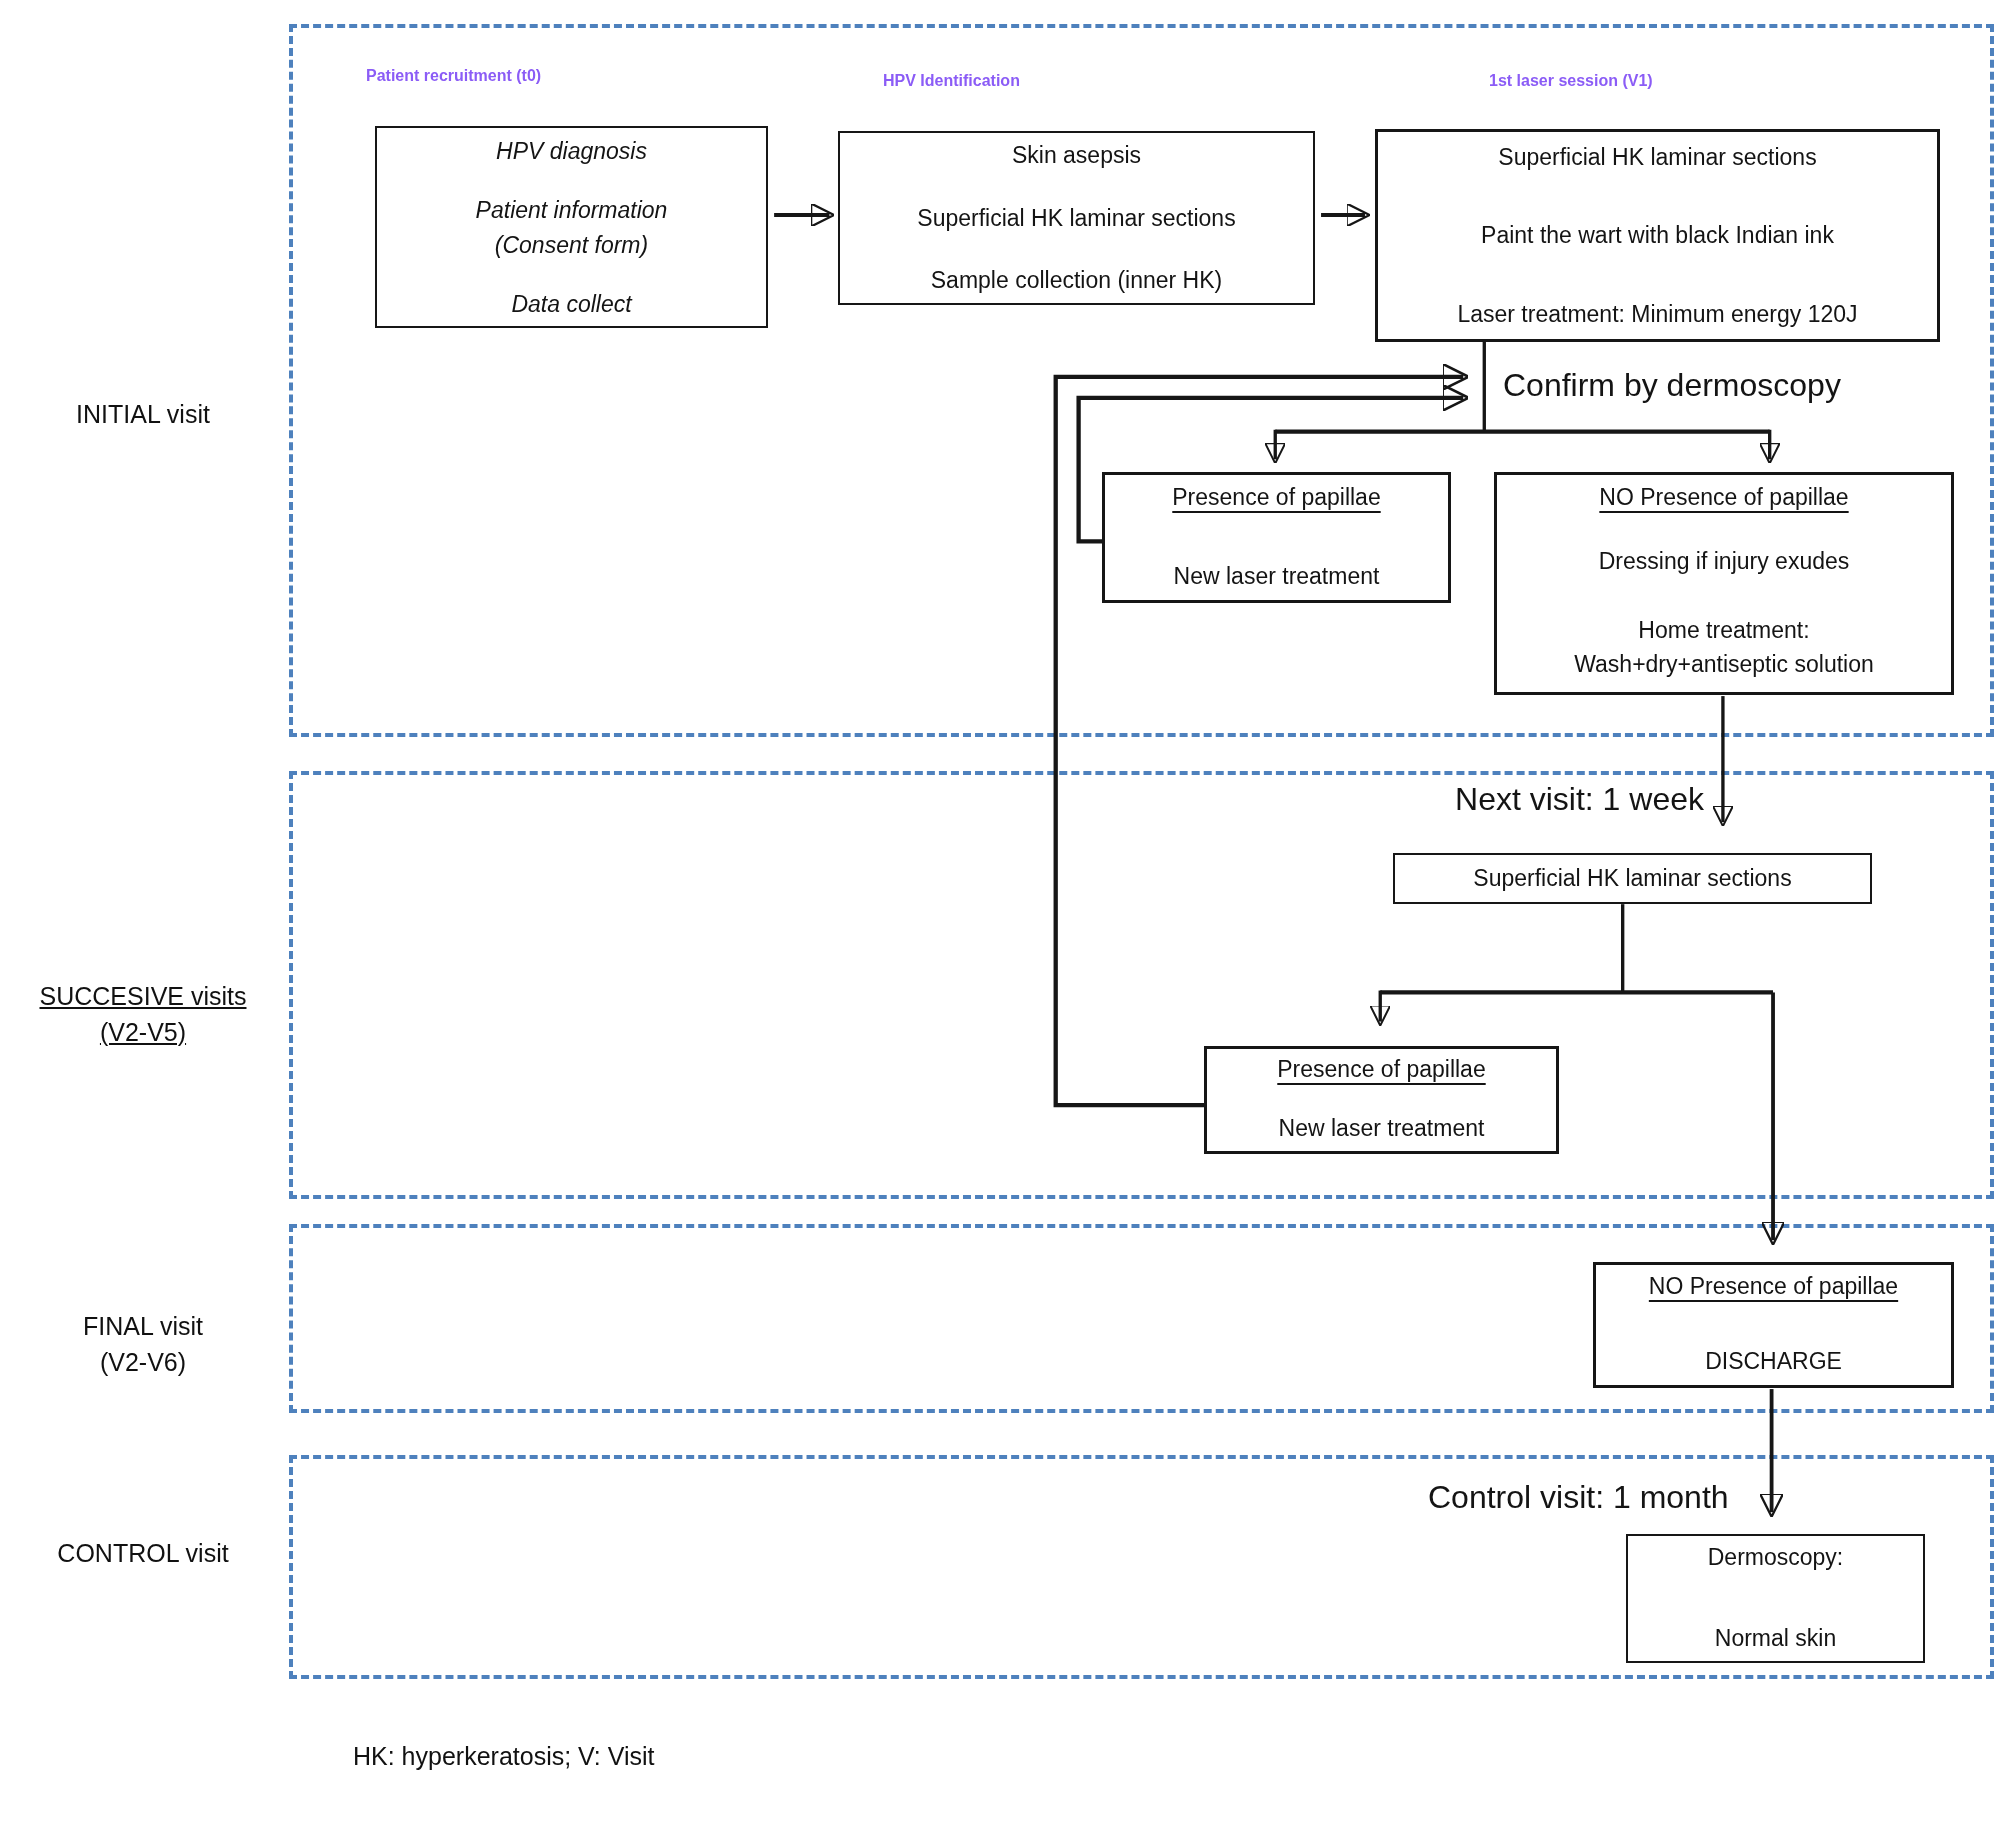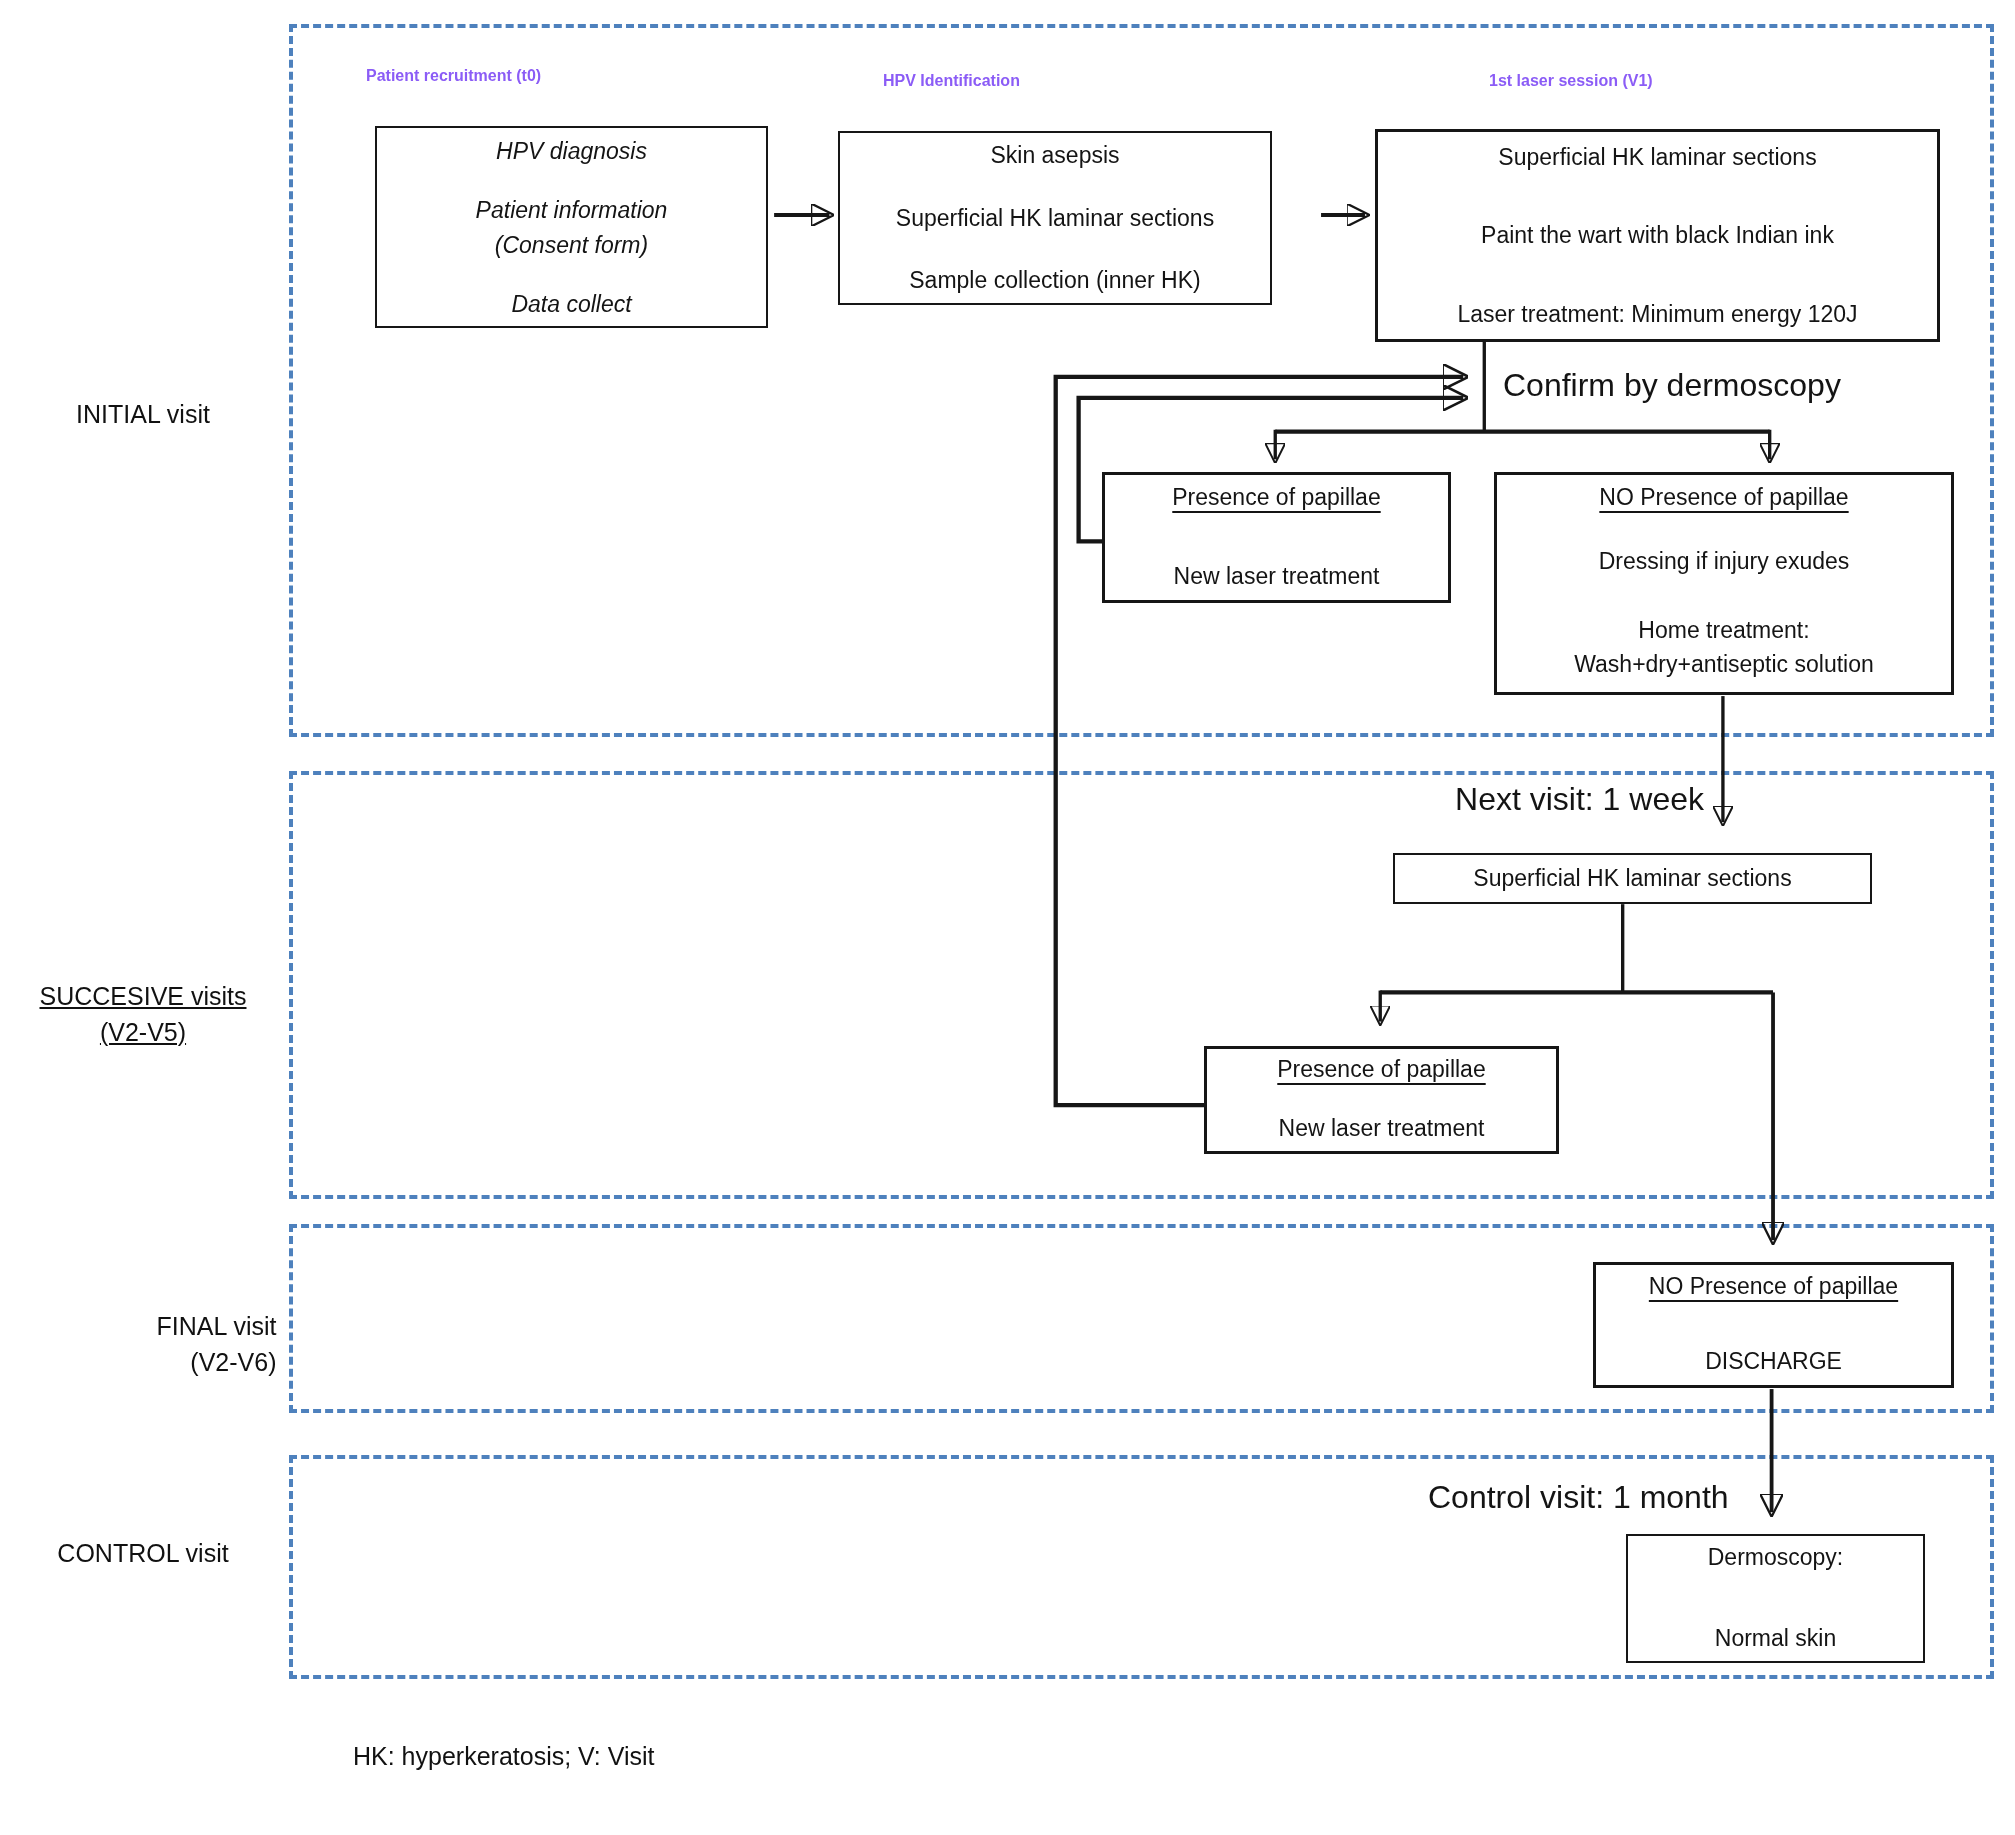--- a/index.html
+++ b/index.html
@@ -12,39 +12,39 @@
   #sec-initial   { top: 24px;   height: 713px; }
   #sec-succesive { top: 771px; height: 428px; }
   #sec-final     { top: 1224px; height: 189px; }
   #sec-control   { top: 1455px; height: 224px; }
 
   
   .row-label { position: absolute; left: 9.5px; width: 267px; text-align: center;
                font-size: 25px; line-height: 1.42; color: #111; }
   #lbl-initial   { top: 397px; }
   #lbl-succesive { top: 979px; text-decoration: underline; }
-  #lbl-final     { top: 1309px; text-align: right; }
+  #lbl-final     { top: 1309px; }
   #lbl-control   { top: 1536px; }
 
   
   .col-header { position: absolute; width: 391px; font-size: 16px; font-weight: bold; color: #8b5cf6; }
   #hdr-recruitment    { left: 366px;  top: 67px; }
   #hdr-identification { left: 883px; top: 72px; }
   #hdr-laser          { left: 1489px; top: 72px; }
 
   
   .fbox { position: absolute; background: #ffffff; border: 2.9px solid #161616;
           display: flex; flex-direction: column; justify-content: space-between;
           align-items: center; text-align: center; font-size: 23px; color: #141414; }
   .fbox .t { width: 100%; }
   .fbox .underlined { text-decoration: underline; text-decoration-thickness: 1.9px; text-underline-offset: 5.7px; }
   .group { line-height: 1.5; }
 
   #box-recruitment    { left: 375px;  top: 126px;  width: 393px;  height: 202px; padding: 9.5px 4.8px 7.6px; font-style: italic; }
-  #box-identification { left: 838px; top: 131px;  width: 434px; height: 174px; padding: 8.6px 4.8px; }
+  #box-identification { left: 838px; top: 131px;  width: 477px; height: 174px; padding: 8.6px 4.8px; }
   #box-laser          { left: 1375px; top: 129px;  width: 565px; height: 213px; padding: 11.5px 4.8px; border-width: 3.8px; }
   #box-papillae1      { left: 1102px; top: 472px;  width: 349px;  height: 131px; padding: 8.6px 4.8px 10.5px; border-width: 3.3px; }
   #box-nopapillae1    { left: 1494px; top: 472px;  width: 460px;  height: 223px; padding: 8.6px 4.8px 10.5px; border-width: 3.3px; }
   #box-superficial2   { left: 1393px; top: 853px; width: 479px; height: 51px; padding: 0 4.8px; justify-content: center; border-width: 2.4px; }
   #box-papillae2      { left: 1204px; top: 1046px; width: 355px;  height: 108px; padding: 6.7px 4.8px 8.6px; border-width: 3.3px; }
   #box-discharge      { left: 1593px; top: 1262px; width: 361px;  height: 126px; padding: 7.6px 4.8px 10.5px; border-width: 3.3px; }
   #box-dermoscopy     { left: 1626px; top: 1534px; width: 299px;  height: 129px; padding: 7.6px 4.8px 9.5px; }
 
   
   .float-label { position: absolute; font-size: 32px; color: #141414; white-space: nowrap; }

